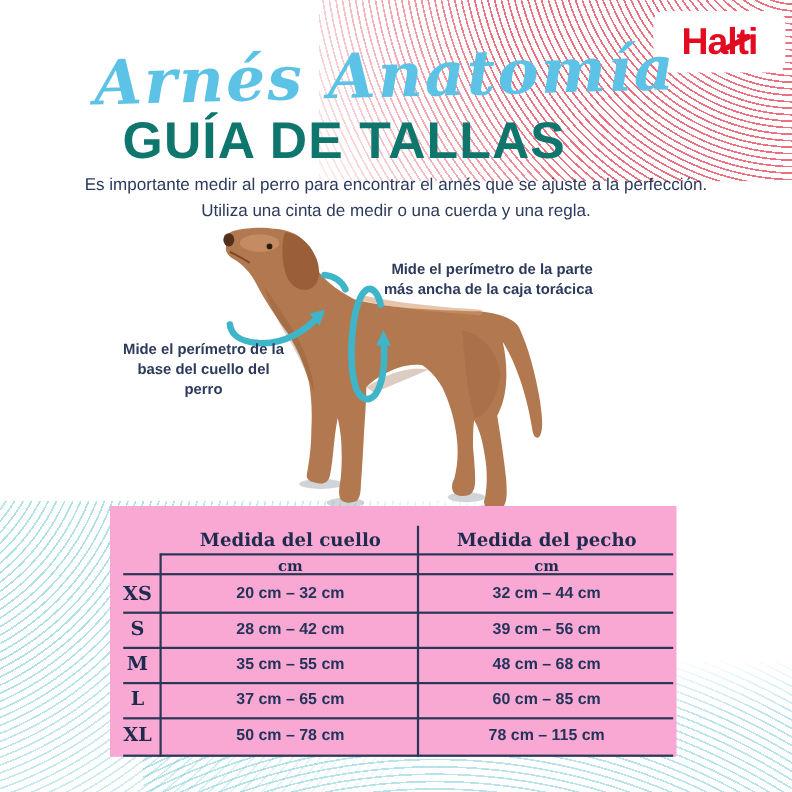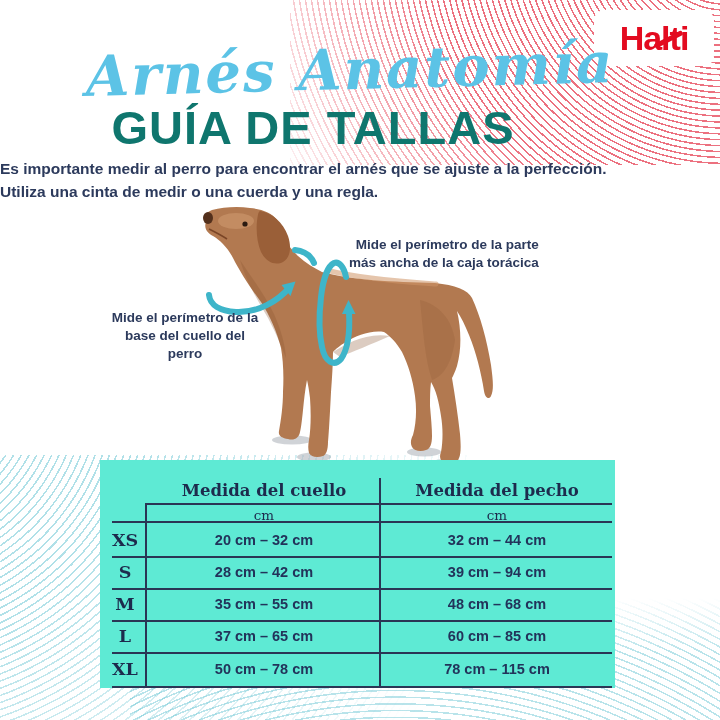--- a/index.html
+++ b/index.html
@@ -28,35 +28,35 @@
   #logo-text{display:block;line-height:56px;font-size:34px;font-weight:bold;letter-spacing:-1px;
              color:#e30b20;}
   #logo-slash{position:absolute;left:59px;top:27px;width:31px;height:4.5px;background:#e30b20;
               transform:rotate(-27deg);border-radius:2px;}
   
   #script-title{position:absolute;left:0;top:36px;width:700px;text-align:center;
      font-family:"DejaVu Serif",serif;font-style:italic;font-weight:bold;font-size:56px;
      letter-spacing:2px;color:#5cc3e6;transform:rotate(-1.5deg);}
   #main-title{position:absolute;left:0;top:100px;width:626px;text-align:center;
      font-size:47px;font-weight:700;letter-spacing:1px;color:#0f766e;}
-  #subtitle{position:absolute;left:0;top:157px;width:720px;
-     font-size:15.5px;line-height:23px;font-weight:700;color:#2c3a5c;}
+  #subtitle{position:absolute;left:0;top:157px;width:720px;text-align:center;
+     font-size:15.5px;line-height:23px;font-weight:400;color:#2c3a5c;}
   
   .annotation{position:absolute;font-size:13.5px;line-height:18px;font-weight:700;color:#2c3a5c;}
   #neck-annotation{left:106px;top:309px;width:158px;text-align:center;}
   #chest-annotation{left:349px;top:236px;text-align:right;}
   
-  #size-table{position:absolute;left:100px;top:460px;width:515px;height:228px;background:#5eead4;
+  #size-table{position:absolute;left:100px;top:460px;width:515px;height:228px;background:#f9a8d4;
               color:#1d2b4d;}
   .tline{position:absolute;background:#2a3655;}
   .hline{height:2px;left:12px;width:500px;}
   .cell{position:absolute;text-align:center;}
   .col-header{font-family:"DejaVu Serif",serif;font-weight:bold;font-size:16.5px;top:20px;
               height:22px;line-height:22px;}
-  .unit{font-family:"DejaVu Serif",serif;font-weight:normal;font-size:13.5px;top:47px;height:16px;
+  .unit{font-family:"DejaVu Serif",serif;font-weight:bold;font-size:13.5px;top:47px;height:16px;
         line-height:16px;}
   .trow{position:absolute;left:0;width:515px;}
   .size-label{position:absolute;left:4px;width:42px;text-align:center;
               font-family:"DejaVu Serif",serif;font-weight:bold;font-size:17.5px;}
   .val-neck{position:absolute;left:48px;width:232px;text-align:center;
             font-size:14.5px;font-weight:700;color:#22335a;}
   .val-chest{position:absolute;left:282px;width:230px;text-align:center;
              font-size:14.5px;font-weight:700;color:#22335a;}
   .c-neck{left:48px;width:232px;}
   .c-chest{left:282px;width:230px;}
@@ -195,21 +195,21 @@
     <div class="cell unit c-chest">cm</div>
 
     <div class="trow" style="top:63px;height:34px;line-height:34px;">
       <span class="size-label">XS</span>
       <span class="val-neck">20 cm – 32 cm</span>
       <span class="val-chest">32 cm – 44 cm</span>
     </div>
     <div class="trow" style="top:96px;height:32px;line-height:32px;">
       <span class="size-label">S</span>
       <span class="val-neck">28 cm – 42 cm</span>
-      <span class="val-chest">39 cm – 94 cm</span>
+      <span class="val-chest">39 cm – 56 cm</span>
     </div>
     <div class="trow" style="top:128px;height:32px;line-height:32px;">
       <span class="size-label">M</span>
       <span class="val-neck">35 cm – 55 cm</span>
       <span class="val-chest">48 cm – 68 cm</span>
     </div>
     <div class="trow" style="top:160px;height:32px;line-height:32px;">
       <span class="size-label">L</span>
       <span class="val-neck">37 cm – 65 cm</span>
       <span class="val-chest">60 cm – 85 cm</span>

